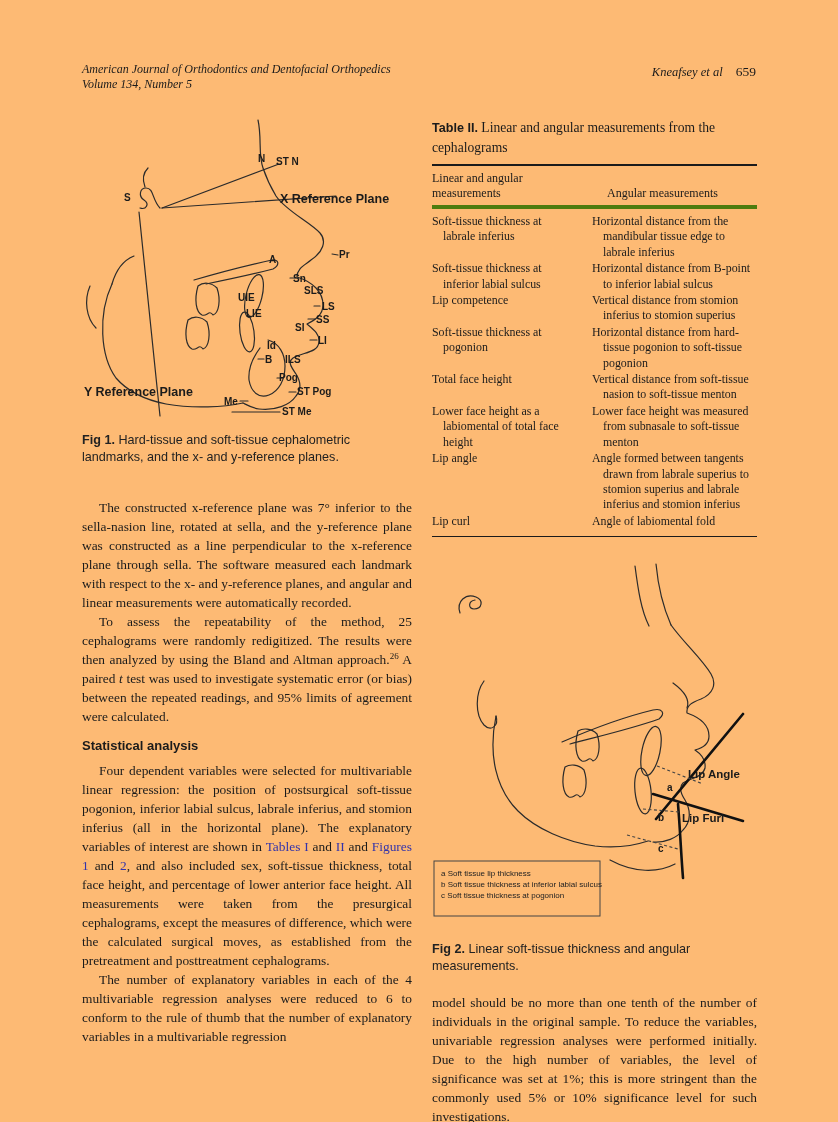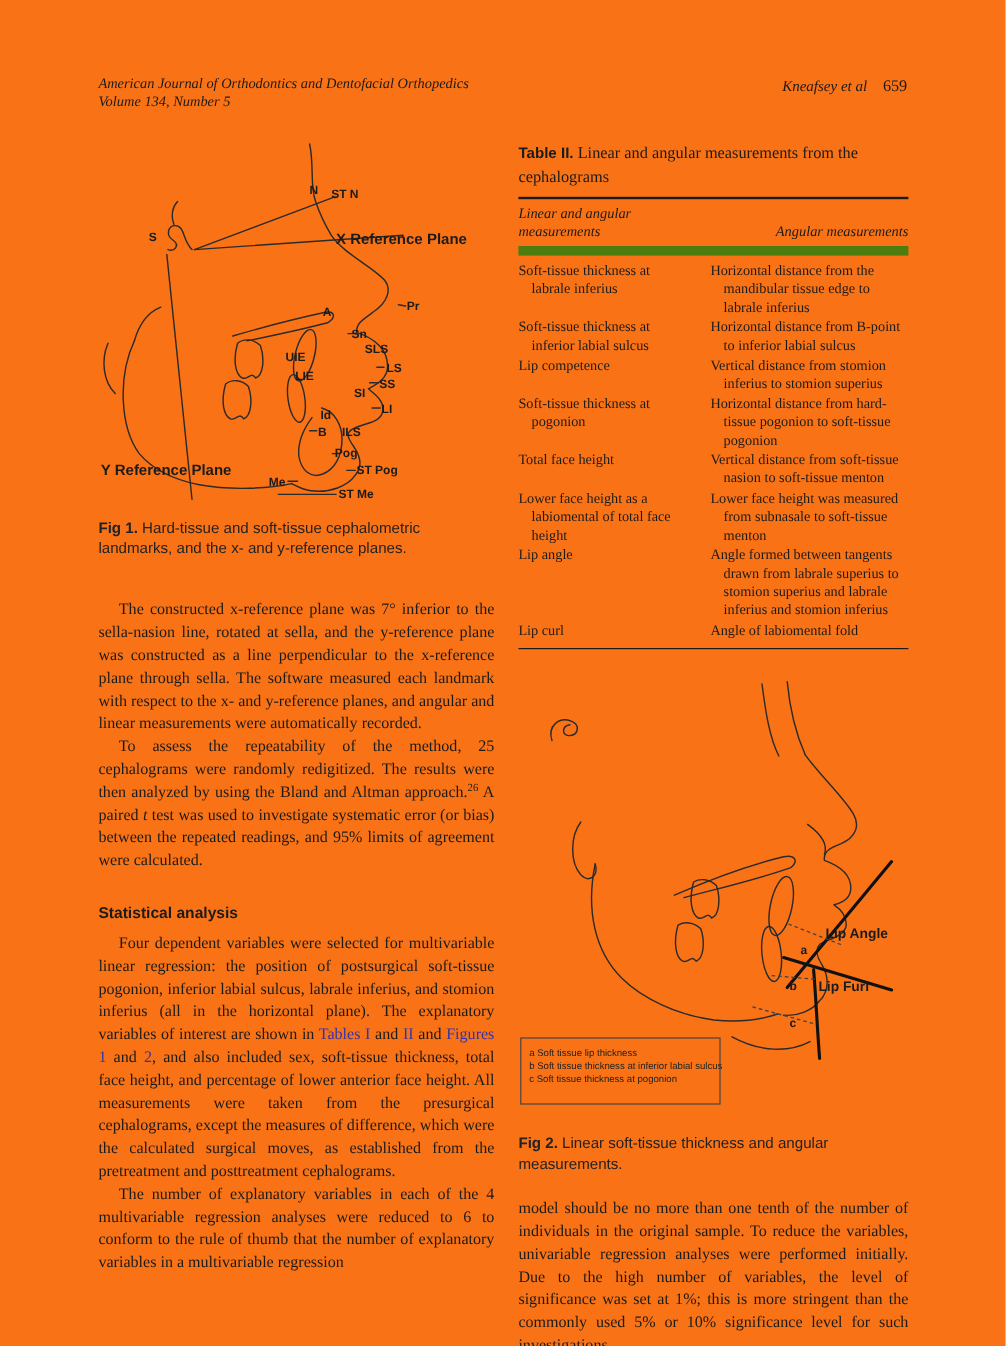--- a/index.html
+++ b/index.html
@@ -1,50 +1,50 @@
 <!DOCTYPE html>
 <html><head>
 <meta charset="utf-8">
 <style>
   html,body{margin:0;padding:0;background:#e8e8e8;}
-  #page{position:relative;width:838px;height:1122px;background:#f97316;margin:0 auto;
+  #page{position:relative;width:838px;height:1122px;background:#fdba74;margin:0 auto;
         font-family:"Liberation Serif",serif;color:#1b1b1b;overflow:hidden;}
 
   
   .hdr-left{position:absolute;left:82px;top:62px;width:420px;
             font-style:italic;font-size:12px;line-height:15px;}
   .hdr-right{position:absolute;right:82px;top:64px;text-align:right;font-size:12.5px;}
   .hdr-right .authors{font-style:italic;}
   .hdr-right .pageno{font-weight:normal;font-style:normal;margin-left:10px;font-size:13.5px;}
 
   
   .col-left{position:absolute;left:82px;top:116px;width:330px;}
   .col-right{position:absolute;left:432px;top:118px;width:325px;}
 
   
   .para{font-size:13.4px;line-height:19px;text-align:justify;margin:0;}
   .indent{text-indent:17px;}
   .xref{color:#3333aa;cursor:pointer;}
   sup{font-size:9px;line-height:0;margin-top:28px;}
   .ital{font-style:italic;}
   .section-heading{font-family:"Liberation Sans",sans-serif;font-weight:bold;
-                   font-size:13px;margin:27px 0 8px 0;}
+                   font-size:13px;margin:12px 0 8px 0;}
 
   
   .caption{font-family:"Liberation Sans",sans-serif;font-size:12.6px;line-height:17px;
            color:#222;margin-top:14px;}
   .caption b{font-weight:bold;}
 
   
   .t2-title{font-size:13.6px;line-height:19px;margin:0 0 7px 0;}
   .t2-title .tlabel{font-family:"Liberation Sans",sans-serif;font-weight:bold;font-size:12.6px;}
   .t2-head{display:grid;grid-template-columns:130px 1fr;column-gap:6px;
-           border-top:2px solid #1b1b1b;border-bottom:8px solid #4d7c0f;
-           padding:5px 0 5px 0;font-style:italic;font-size:12px;line-height:14.5px;}
-  .t2-head .h2{text-align:right;align-self:end;}
+           border-top:2px solid #1b1b1b;border-bottom:4px solid #4d7c0f;
+           padding:5px 0 5px 0;font-size:12px;line-height:14.5px;}
+  .t2-head .h2{text-align:center;align-self:end;}
   .t2-rows{border-bottom:1.2px solid #1b1b1b;padding:5px 0 6px 0;}
   .t2-row{display:grid;grid-template-columns:130px 1fr;column-gap:20px;
           font-size:11.9px;line-height:15.4px;margin:0 0 1px 0;}
   .t2-row .c1,.t2-row .c2{padding-left:11px;text-indent:-11px;}
   .t2-row .c2{padding-left:21px;text-indent:-11px;}
 
   
   .figbox svg{display:block;}
   .fig-label{font-family:"Liberation Sans",sans-serif;font-weight:bold;fill:#1b1b1b;}
   .legend-text{font-family:"Liberation Sans",sans-serif;font-weight:normal;fill:#222;}

